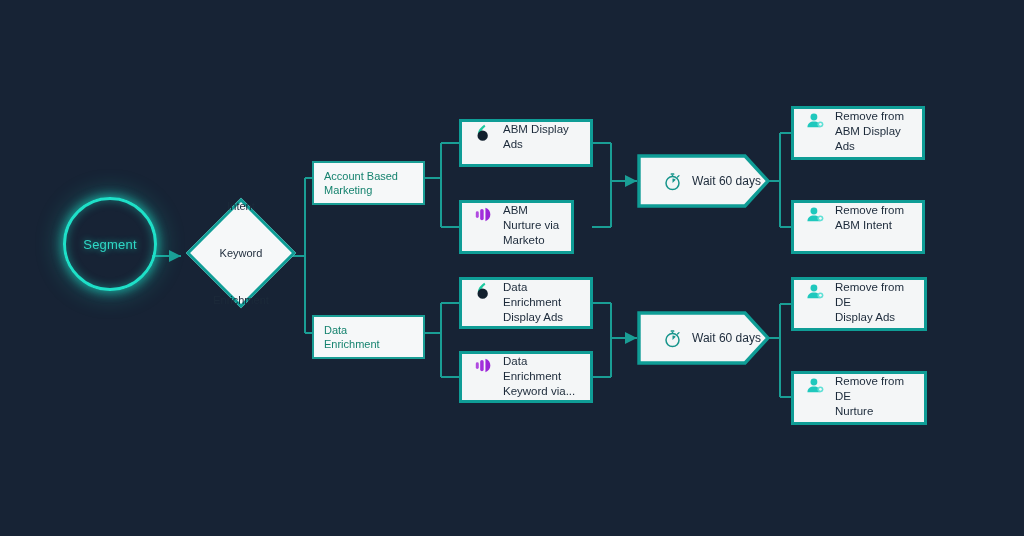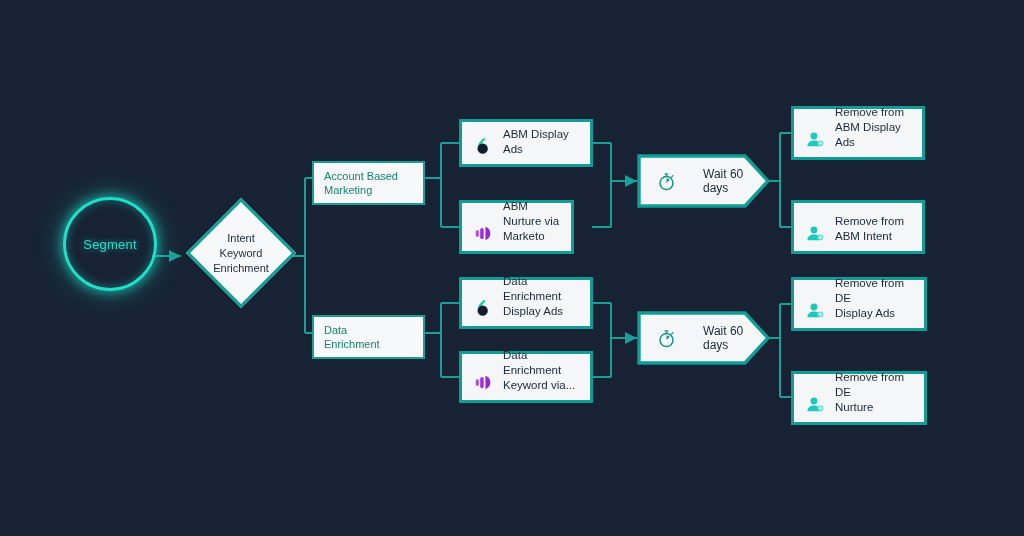--- a/index.html
+++ b/index.html
@@ -77,20 +77,21 @@
     width: 114px;
     height: 114px;
     display: flex;
     flex-direction: column;
     align-items: center;
     justify-content: center;
     color: #1c2a3a;
     font-size: 11px;
     line-height: 15px;
     text-align: center;
+    gap: 32px;
   }
 
   
   .branch-box {
     position: absolute;
     background: #f6f8f9;
     border: 2px solid #1a9e95;
     box-sizing: border-box;
     display: flex;
     align-items: center;
@@ -102,22 +103,22 @@
     line-height: 14px;
   }
 
   
   .card {
     position: absolute;
     background: #f4f6f7;
     border: 3px solid #0f9d96;
     box-sizing: border-box;
     display: flex;
-    align-items: flex-end;
-    padding: 7px 10px;
+    align-items: flex-start;
+    padding: 0 10px;
     gap: 9px;
   }
   .card-label {
     color: #1c2a3a;
     font-size: 11.5px;
     line-height: 15px;
   }
   .card-icon {
     flex: 0 0 auto;
     width: 22px;
@@ -138,22 +139,22 @@
     width: 100%;
     height: 100%;
   }
   .wait-content {
     position: absolute;
     left: 0; top: 0;
     width: 100%;
     height: 100%;
     display: flex;
     align-items: center;
-    padding-left: 18px;
-    gap: 26px;
+    padding-left: 24px;
+    gap: 9px;
     box-sizing: border-box;
   }
   .wait-label {
     color: #1c2a3a;
     font-size: 12px;
   }
 </style>
 </head>
 <body>
 

